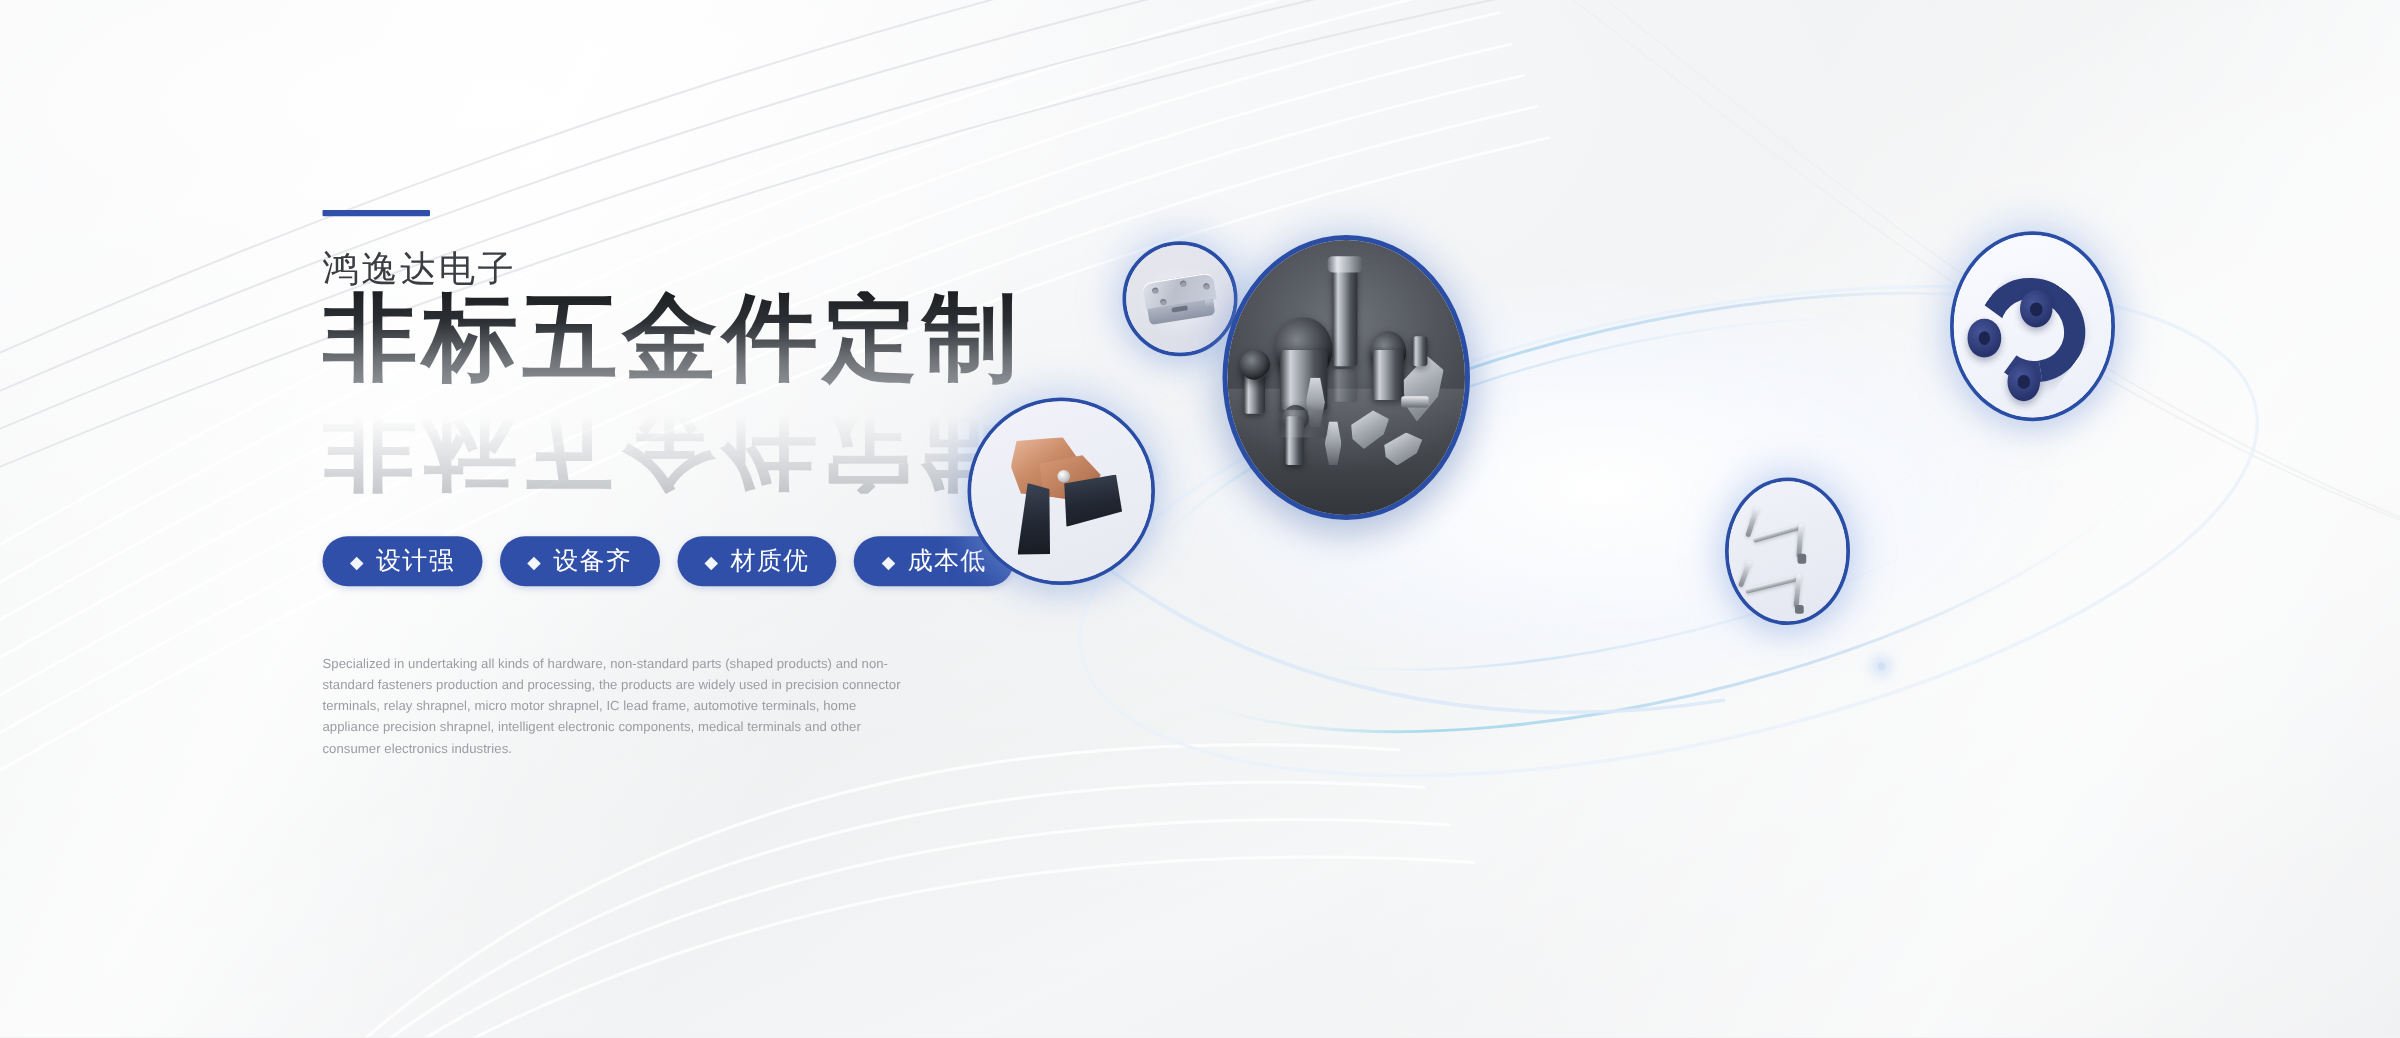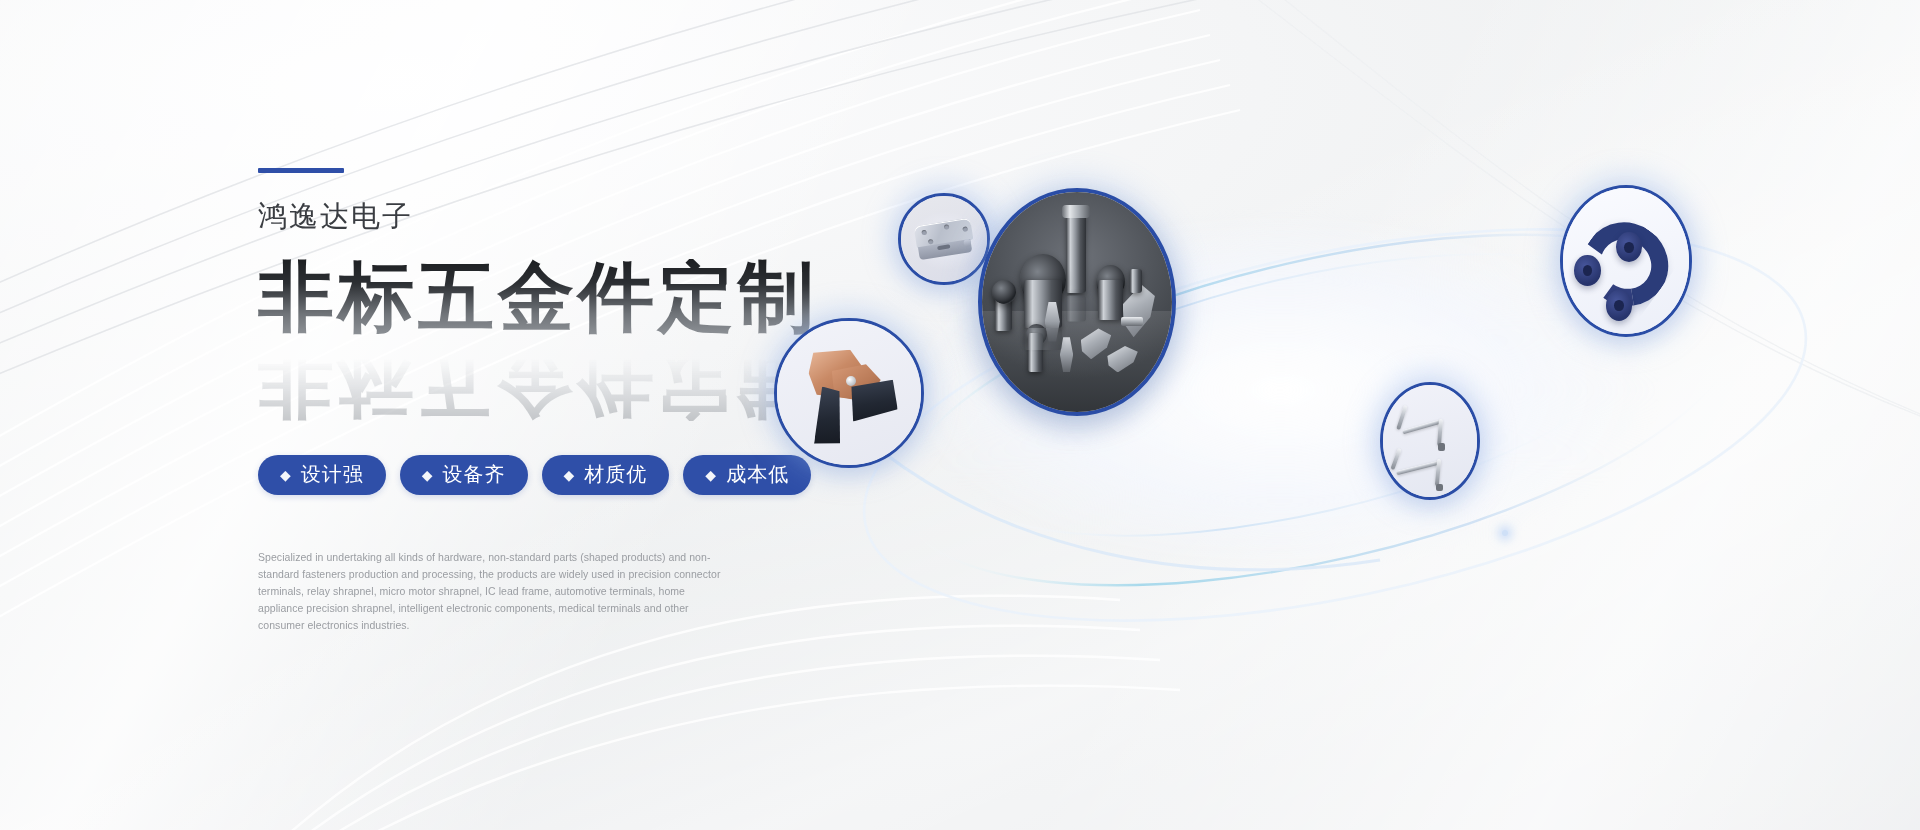--- a/index.html
+++ b/index.html
@@ -44,21 +44,21 @@
 
   .accent-bar{
     width:86px; height:5px; background:#2F4FA8; border-radius:1px;
     margin-bottom:28px;
   }
   .brand{
     font-size:29px; line-height:1.1; color:#3a3d42; letter-spacing:2px;
     font-weight:400;
   }
 
-  .headline-wrap{ position:relative; margin-top:26px; height:130px; }
+  .headline-wrap{ position:relative; height:130px; }
   .headline{
     font-size:76px; font-weight:700; letter-spacing:4px; line-height:1;
     background:linear-gradient(180deg,#1d1f22 0%,#2c2f33 32%,#6f7378 72%,#8d9196 100%);
     -webkit-background-clip:text; background-clip:text;
     color:transparent; -webkit-text-fill-color:transparent;
     white-space:nowrap;
   }
   .headline-reflect{
     position:absolute; left:0; top:86px;
     font-size:76px; font-weight:700; letter-spacing:4px; line-height:1;

